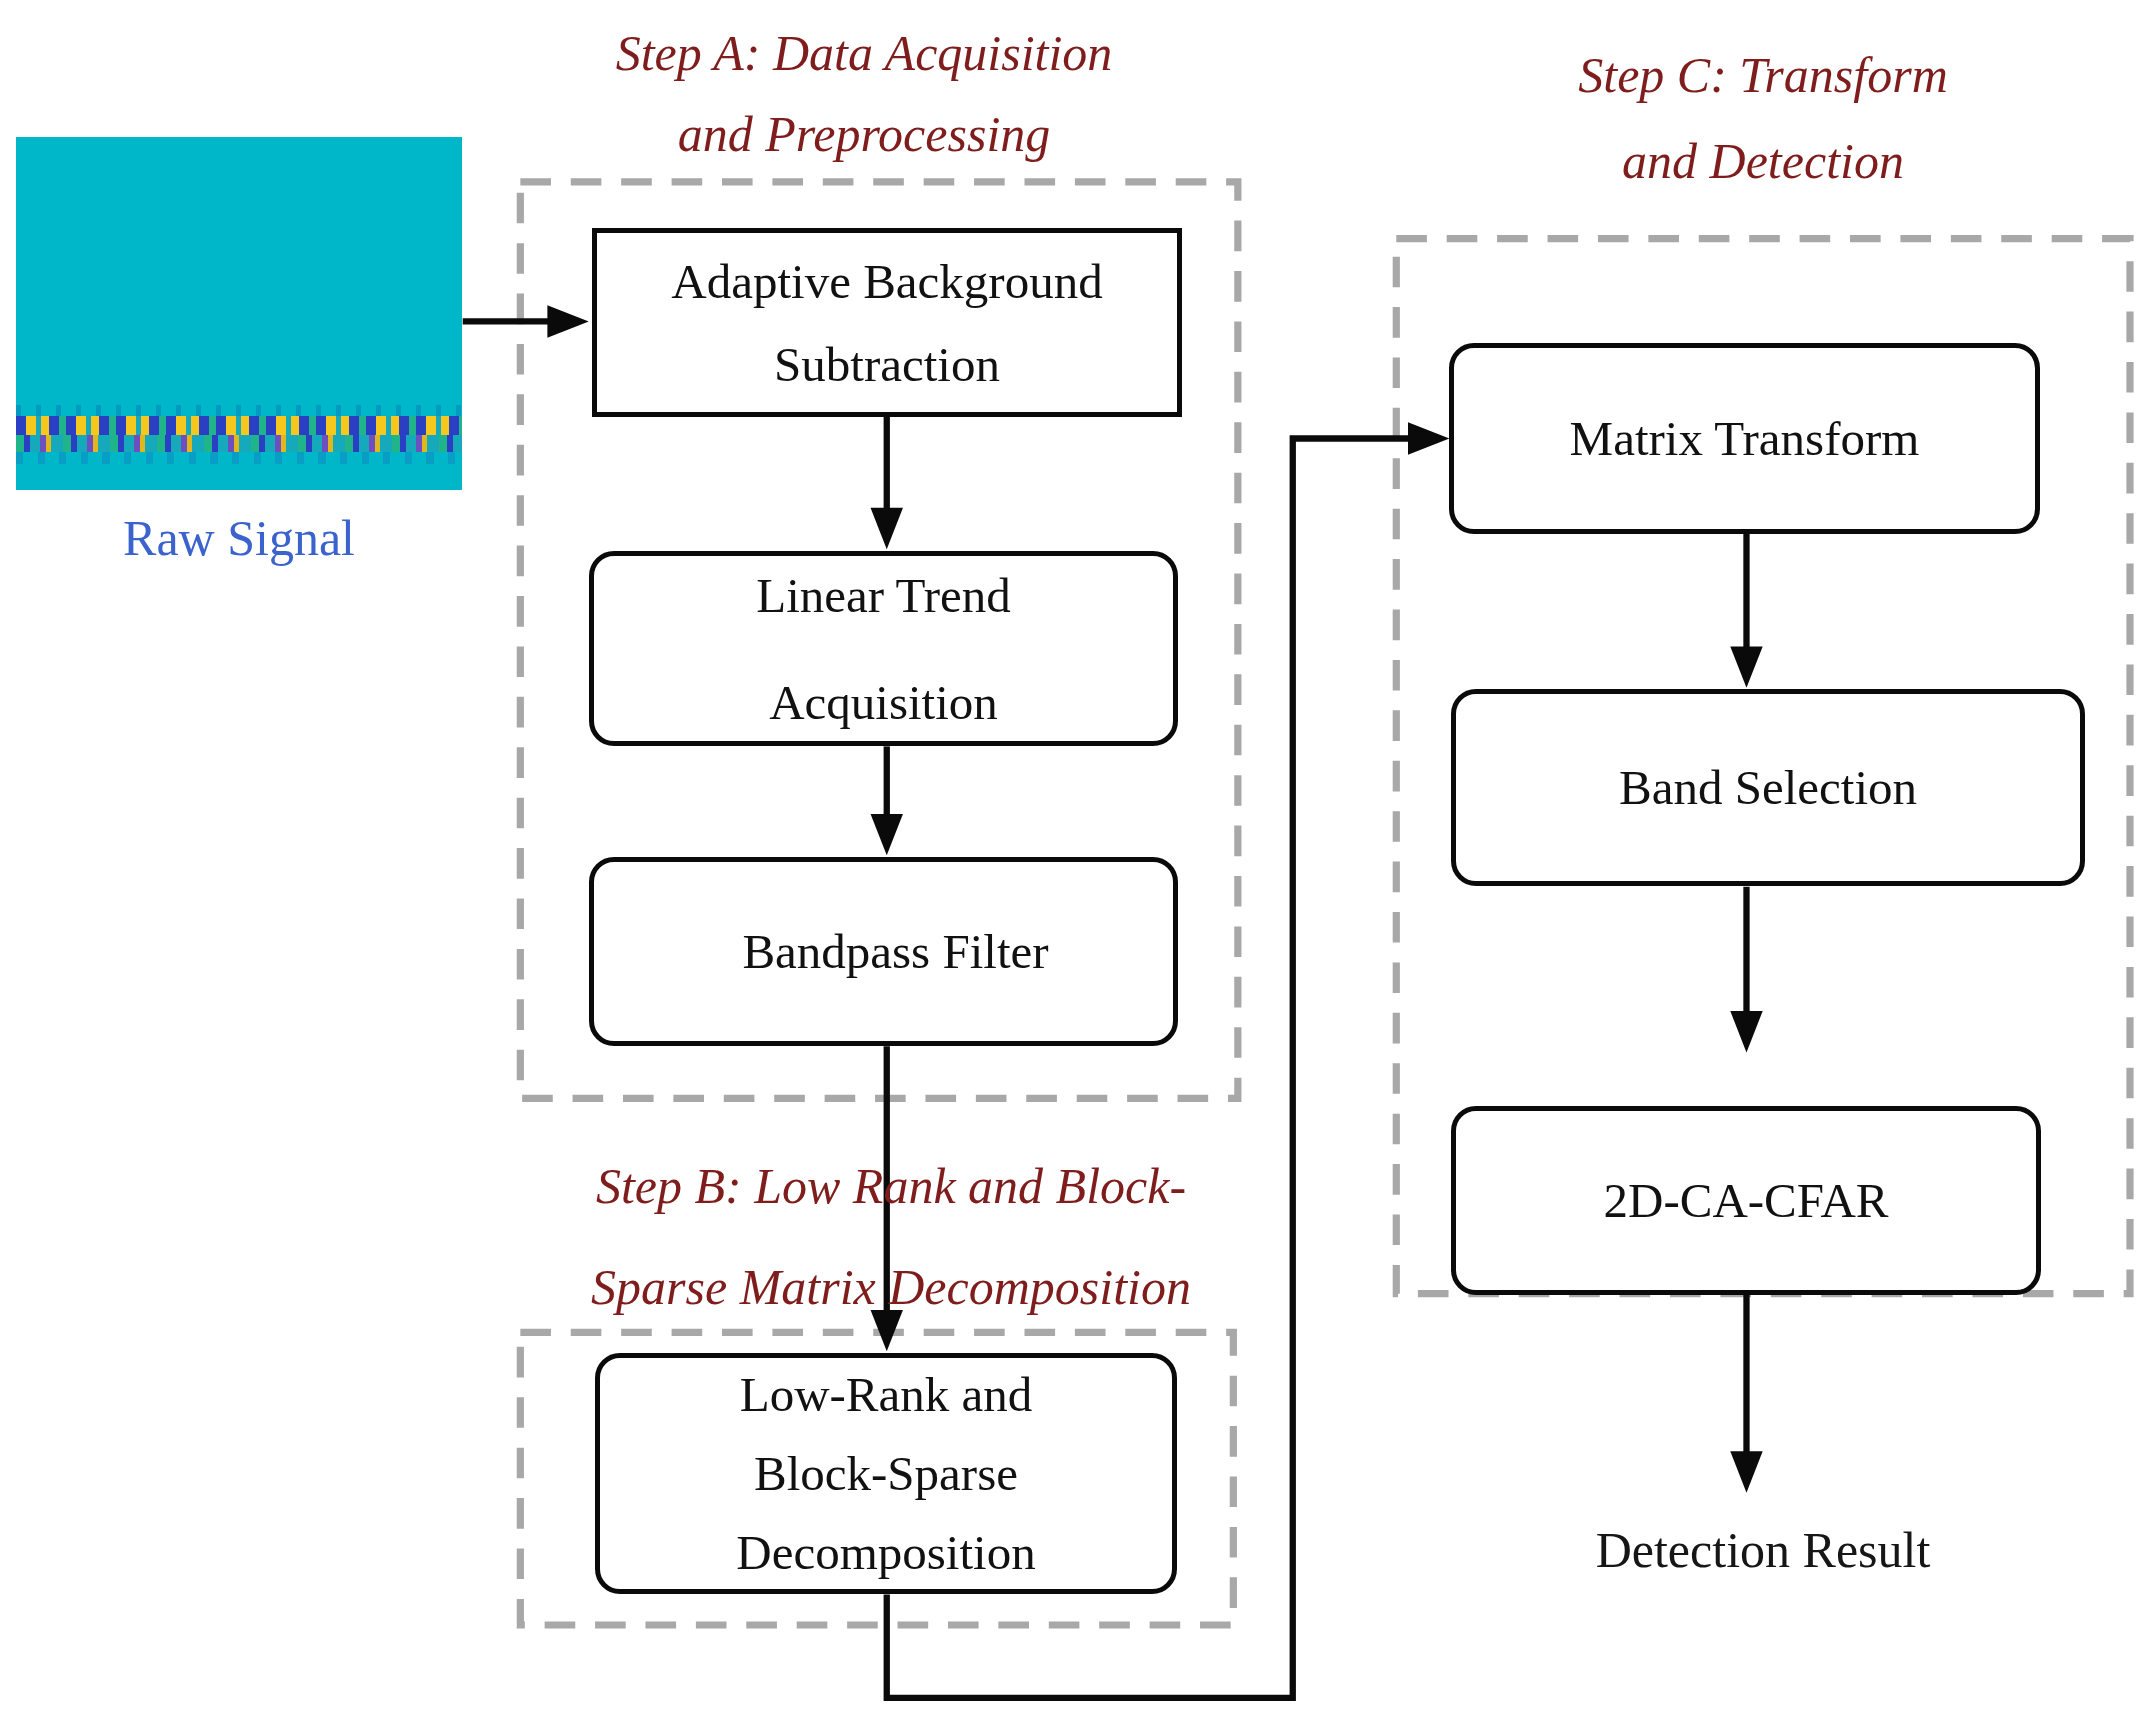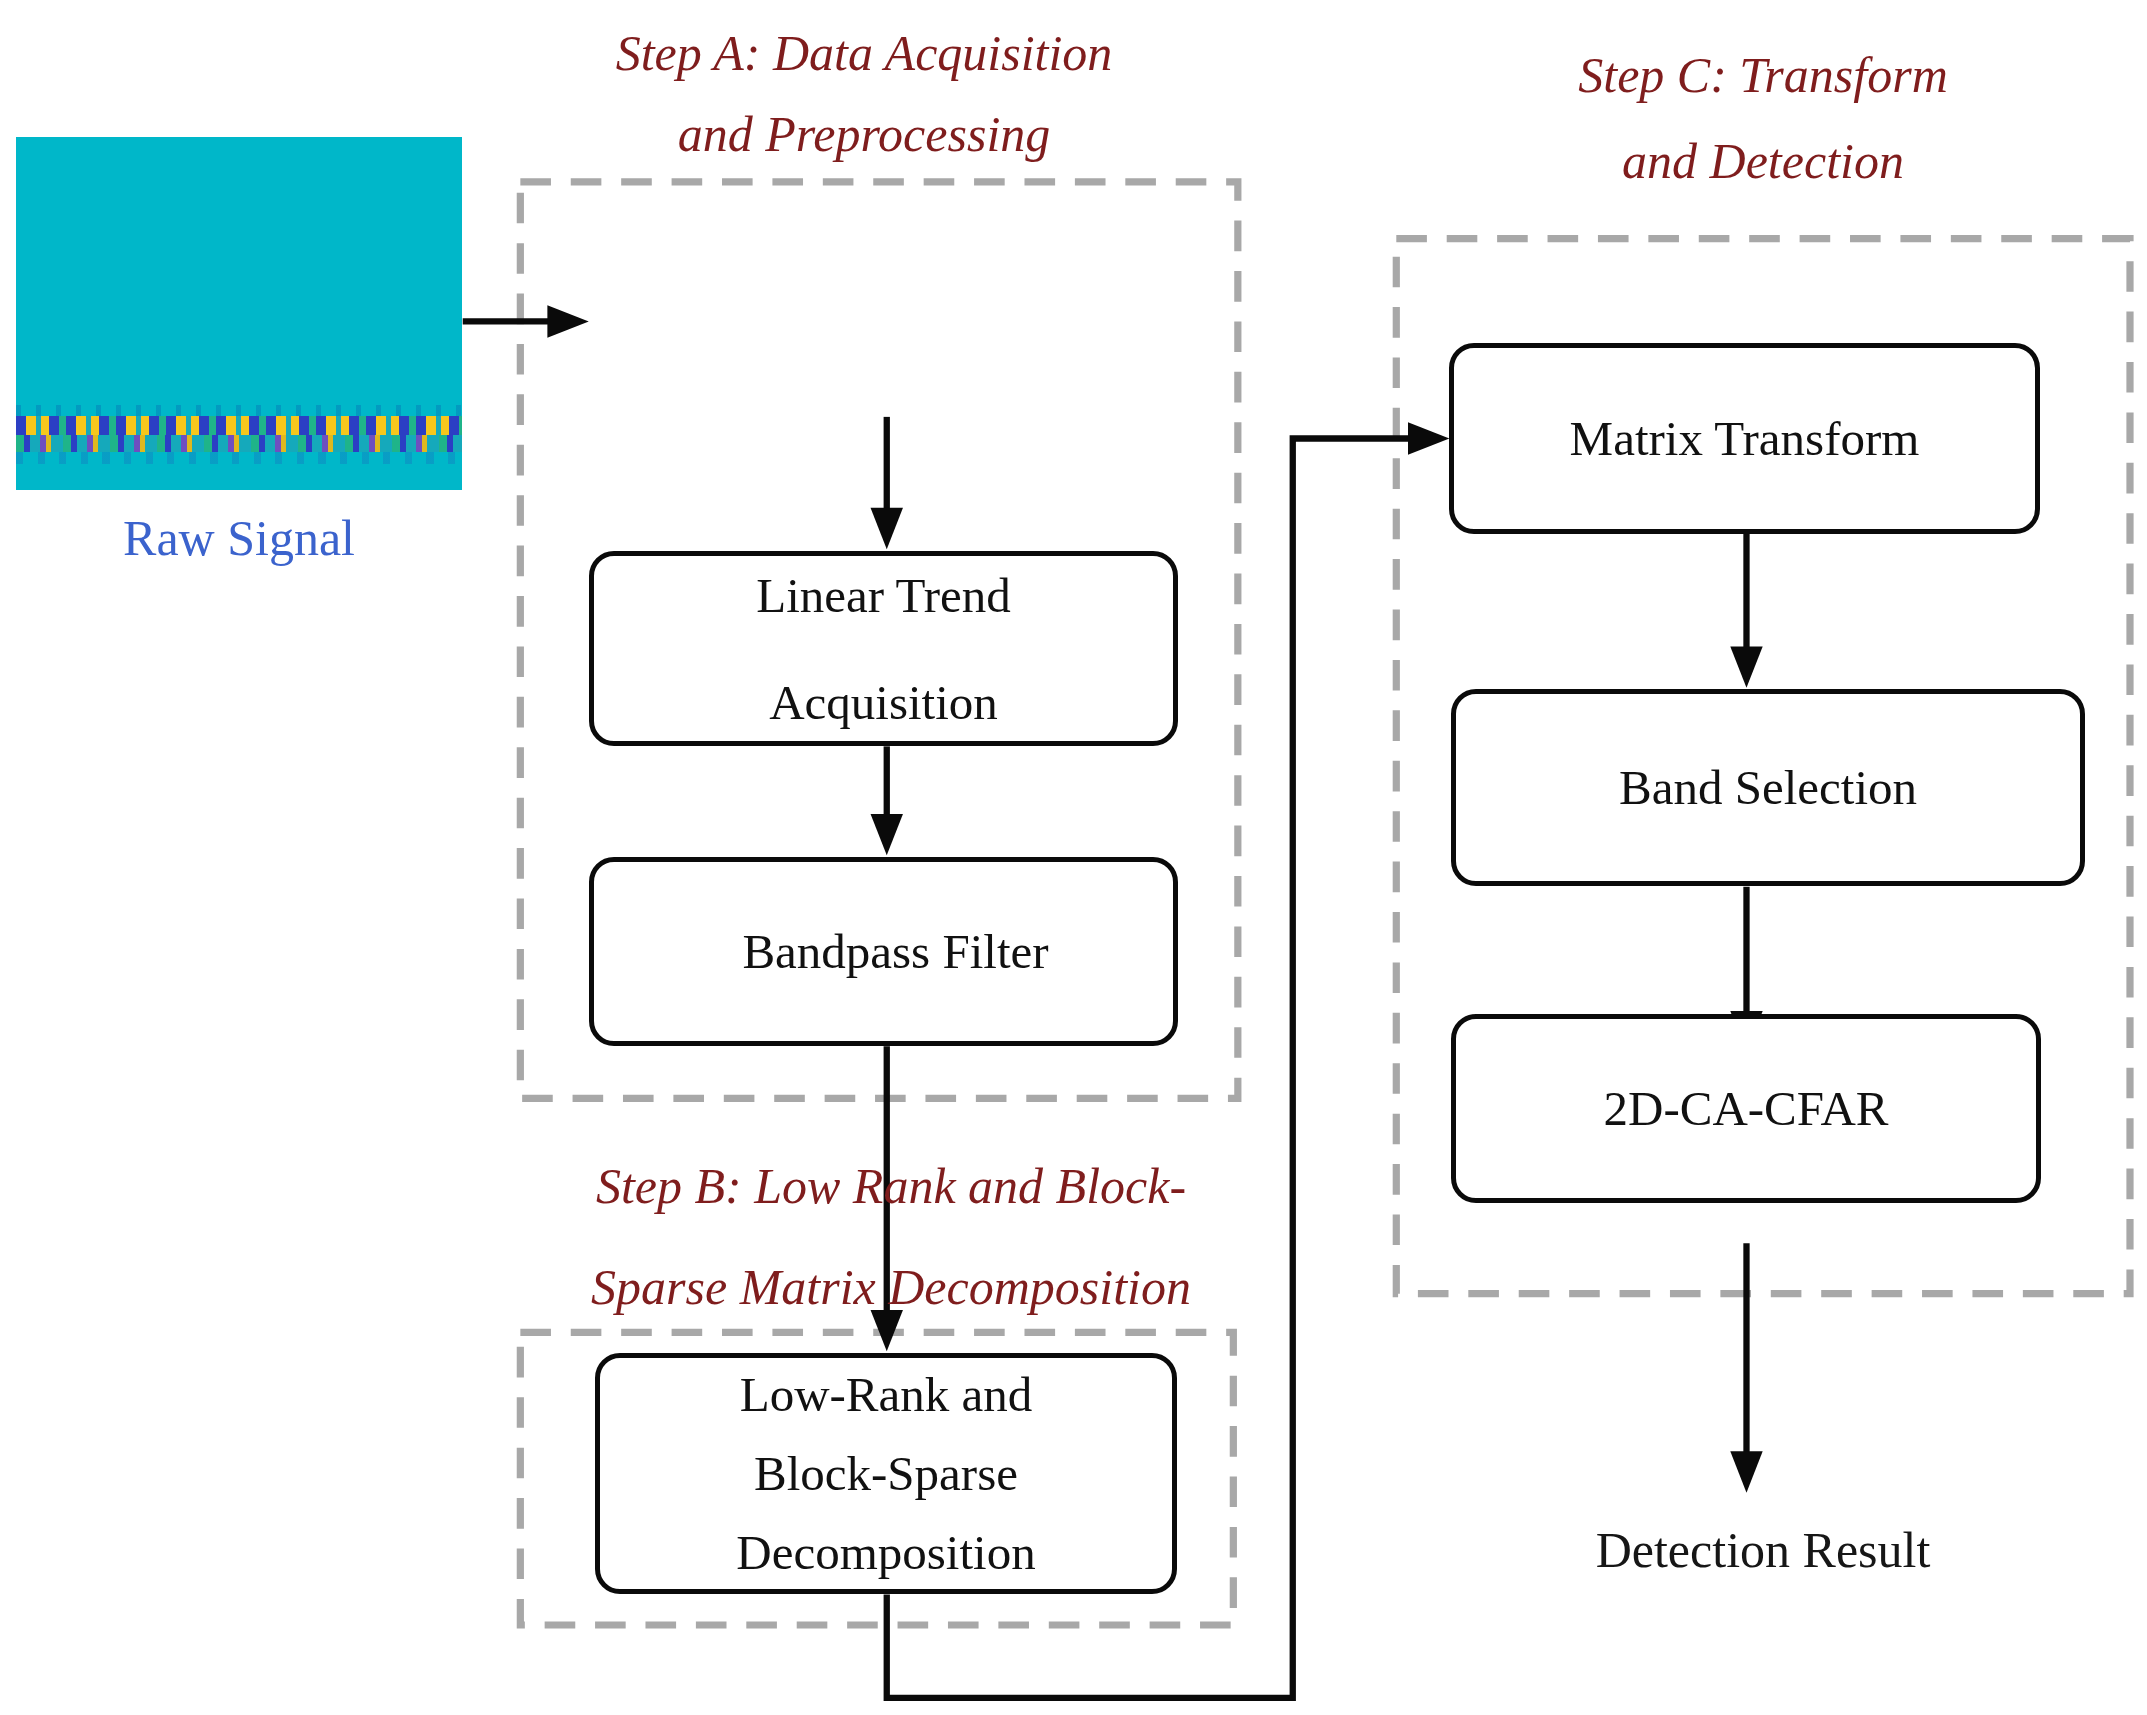--- a/index.html
+++ b/index.html
@@ -89,21 +89,21 @@
     color: #161616;
   }
 
   
   .n-abs  { left: 592px;  top: 228px;  width: 590px; height: 189px; }
   .n-lts  { left: 589px;  top: 551px;  width: 589px; height: 195px; gap: 24px; }
   .n-bpf  { left: 589px;  top: 857px;  width: 589px; height: 189px; padding-left: 24px; }
   .n-lr   { left: 595px;  top: 1353px; width: 582px; height: 241px; line-height: 79px; }
   .n-ft   { left: 1449px; top: 343px;  width: 591px; height: 191px; }
   .n-bs   { left: 1451px; top: 689px;  width: 634px; height: 197px; }
-  .n-cfar { left: 1451px; top: 1014px; width: 590px; height: 189px; }
+  .n-cfar { left: 1451px; top: 1106px; width: 590px; height: 189px; }
 </style>
 </head>
 <body>
 
 <div class="canvas">
 
   <svg class="overlay" viewBox="0 0 2386 1906" xmlns="http://www.w3.org/2000/svg">
 
     <rect class="dashbox" x="578" y="202" width="797" height="1018"></rect>
     <rect class="dashbox" x="578" y="1480" width="792" height="325"></rect>
@@ -148,20 +148,24 @@
   </div>
   <div class="step-title title-b">
     <span>Step B: Low Rank and Block-</span>
     <span>Sparse Matrix Decomposition</span>
   </div>
   <div class="step-title title-c">
     <span>Step C: Transform</span>
     <span>and Detection</span>
   </div>
 
+  <div class="node n-abs">
+    <span>Adaptive Background</span>
+    <span>Subtraction</span>
+  </div>
   <div class="node rounded n-lts">
     <span>Linear Trend</span>
     <span>Acquisition</span>
   </div>
   <div class="node rounded n-bpf">
     <span>Bandpass Filter</span>
   </div>
 
   <div class="node rounded n-lr">
     <span>Low-Rank and</span>

